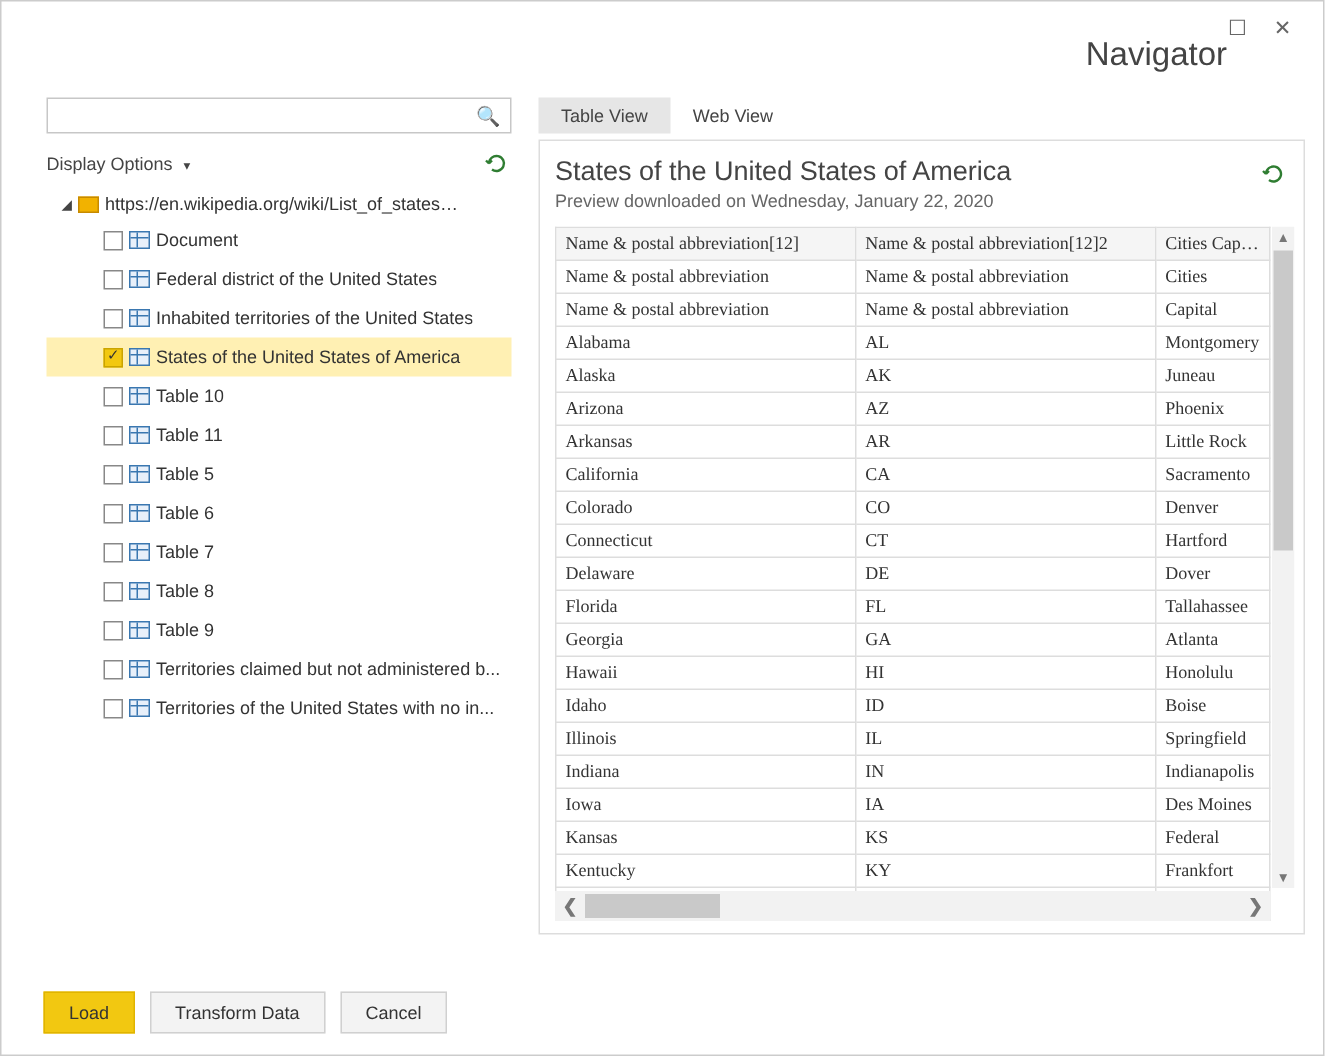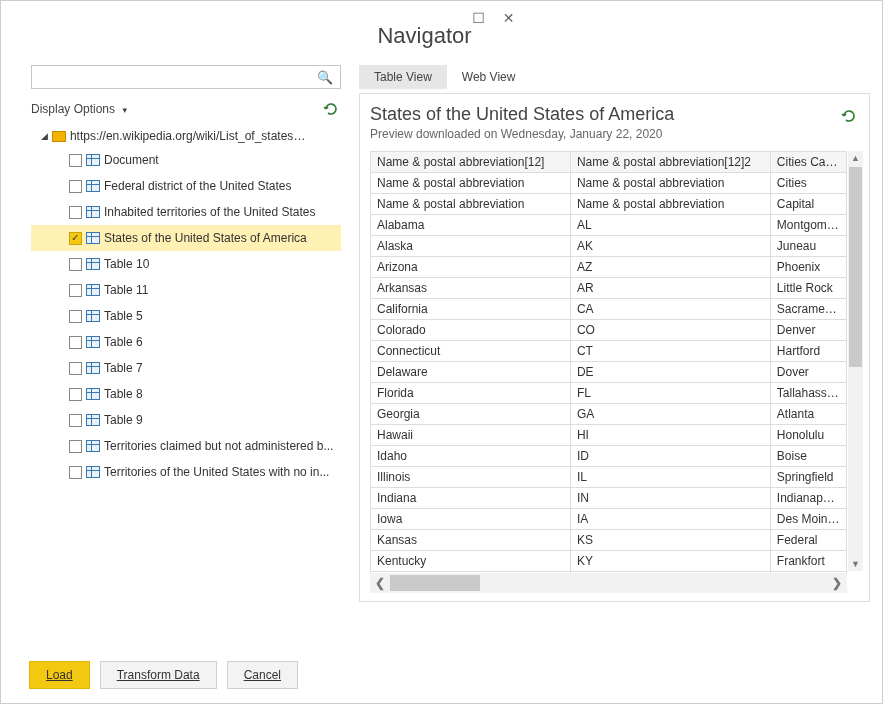--- a/index.html
+++ b/index.html
@@ -10,21 +10,21 @@
     color: #333;
     background: #fff;
     width: 883px;
     height: 704px;
     overflow: hidden;
     position: relative;
     border: 1px solid #ccc;
   }
   .titlebar {
     display: flex;
-    justify-content: center;
+    justify-content: flex-end;
     align-items: flex-start;
     padding: 14px 20px 6px 30px;
   }
   .titlebar h1 {
     font-size: 22px;
     font-weight: 400;
     color: #444;
     margin: 0;
     margin-top: 8px;
   }
@@ -95,21 +95,21 @@
   .preview-box {
     border:1px solid #ddd; padding:10px 6px 8px 10px; flex:1; display:flex; flex-direction:column;
     position:relative;
   }
   .preview-head { display:flex; justify-content:space-between; align-items:flex-start; padding-right:6px; }
   .preview-head h2 { font-size:18px; font-weight:400; color:#444; margin:0; }
   .preview-head .sub { font-size:12px; color:#666; margin-top:2px; }
   .pv-refresh { width:16px; height:16px; margin-top:4px; }
   .grid-wrap { margin-top:10px; position:relative; flex:1; overflow:hidden; }
   table.datagrid {
-    border-collapse:collapse; width:calc(100% - 16px); table-layout:fixed;
+    border-collapse:collapse; width:calc(100% - 16px); table-layout:fixed;font-family:Liberation Serif, serif;
   }
   .datagrid th, .datagrid td {
     border:1px solid #ddd; padding:3px 6px; font-size:12px; text-align:left;
     white-space:nowrap; overflow:hidden; text-overflow:ellipsis;
     height:21px;
   }
   .datagrid th { background:#f5f5f5; font-weight:400; color:#333; }
   .vscroll {
     position:absolute; right:0; top:0; bottom:22px; width:15px; background:#f2f2f2;
     display:flex; flex-direction:column; align-items:center; justify-content:flex-start;
@@ -126,21 +126,21 @@
 
   .footer {
     position:absolute; left:0; right:0; bottom:0; height:56px;
     display:flex; justify-content:space-between; align-items:center;
     padding: 0 24px 0 28px;
   }
   .btn {
     border:1px solid #d0d0d0; background:#f3f3f3; padding:6px 16px; font-size:12px; color:#333; cursor:pointer;
   }
   .btn.primary { background:#f2c811; border-color:#e0b400; }
-  .footer .right { display:flex; gap:10px;text-decoration:underline; }
+  .footer .right { display:flex; gap:10px; }
 
   svg.refresh path { fill:none; stroke:#2f7d32; stroke-width:1.6; }
 </style>
 </head>
 <body>
 
 <div class="titlebar">
   <h1>Navigator</h1>
   <div class="win-controls">
     <span>☐</span>

